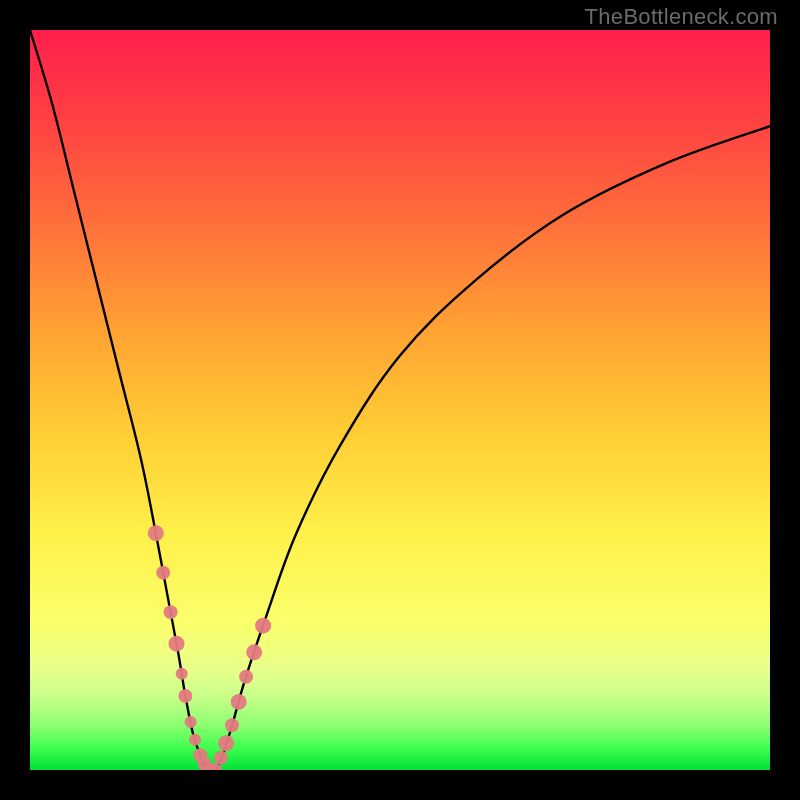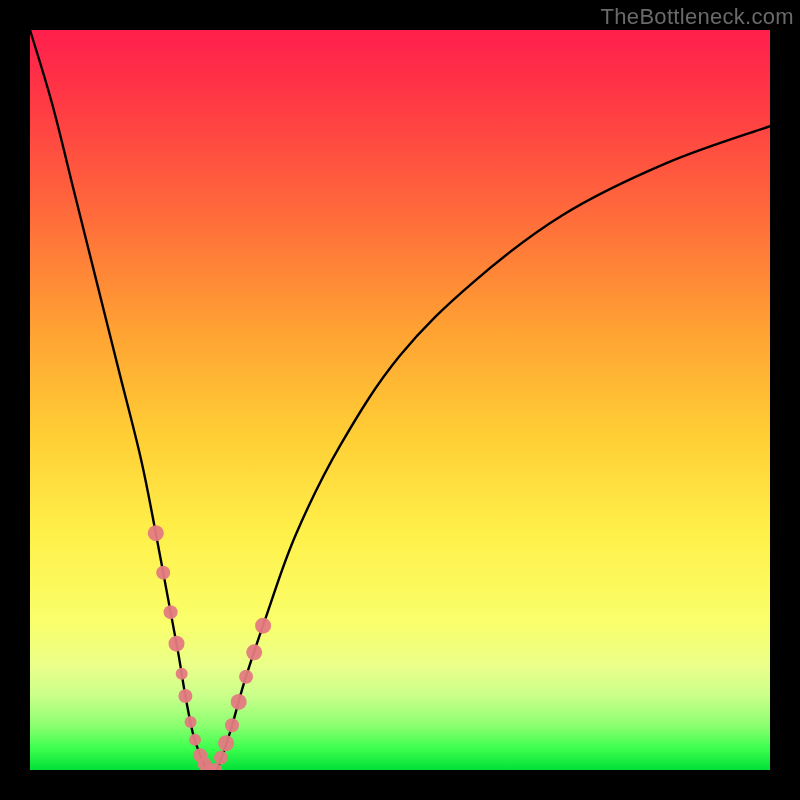--- a/index.html
+++ b/index.html
@@ -44,21 +44,21 @@
     position: absolute;
     left: 0;
     top: 0;
     width: 740px;
     height: 740px;
     pointer-events: none;
   }
   .watermark {
     position: absolute;
     top: 4px;
-    right: 6px;
+    right: 22px;
     color: #6a6a6a;
     font-size: 22px;
     letter-spacing: 0.3px;
     font-weight: 500;
   }
   .marker {
     fill: #e47a81;
     opacity: 0.95;
   }
 </style>

